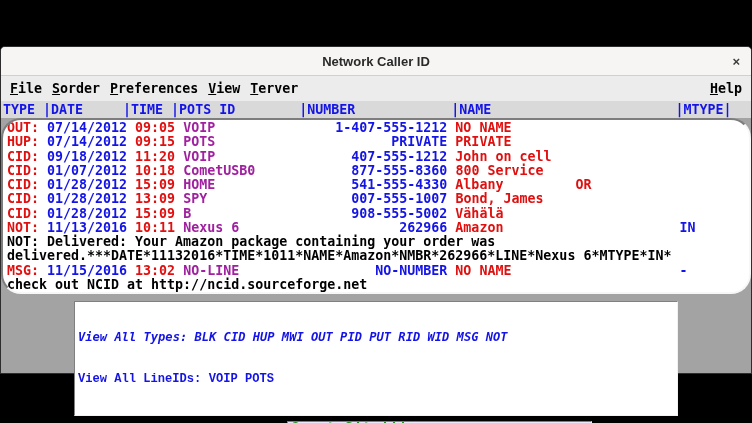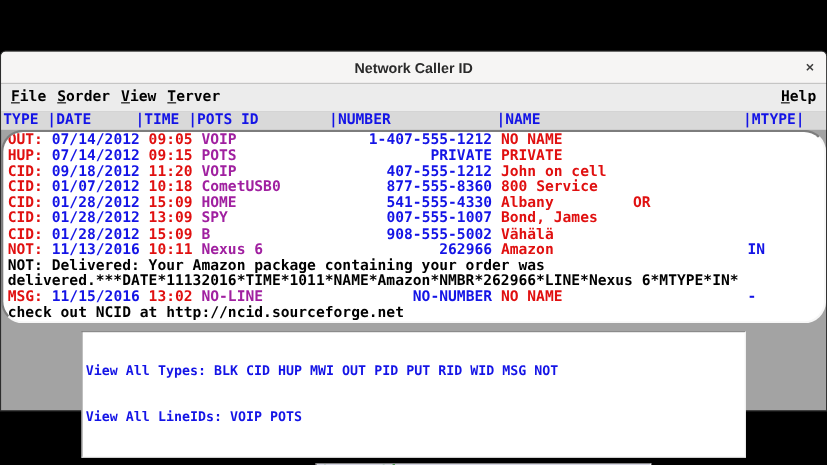--- a/index.html
+++ b/index.html
@@ -66,34 +66,35 @@
 <div class="window">
 
   <div class="titlebar">
     <span class="title">Network Caller ID</span>
     <span class="close">×</span>
   </div>
 
   <div class="menubar">
     <span class="menu-item"><span class="hot">F</span><span>ile</span></span>
     <span class="menu-item"><span class="hot">S</span><span>order</span></span>
+    <span class="menu-item"><span class="hot">P</span><span>references</span></span>
     <span class="menu-item"><span class="hot">V</span><span>iew</span></span>
     <span class="menu-item"><span class="hot">T</span><span>erver</span></span>
     <span class="menu-spacer"></span>
     <span class="menu-item menu-help"><span class="hot">H</span><span>elp</span></span>
   </div>
 
   <div class="header-row" style="color: rgb(20, 20, 230);">TYPE |DATE     |TIME |POTS ID        |NUMBER            |NAME                       |MTYPE|</div>
 
   <div class="listbox" id="listbox"><div class="row"><span style="color: rgb(224, 16, 16);">OUT: </span><span style="color: rgb(20, 20, 230);">07/14/2012 </span><span style="color: rgb(224, 16, 16);">09:05 </span><span style="color: rgb(160, 32, 160);">VOIP</span><span style="color: rgb(0, 0, 0);">               </span><span style="color: rgb(20, 20, 230);">1-407-555-1212</span><span style="color: rgb(0, 0, 0);"> </span><span style="color: rgb(224, 16, 16);">NO NAME</span></div><div class="row"><span style="color: rgb(224, 16, 16);">HUP: </span><span style="color: rgb(20, 20, 230);">07/14/2012 </span><span style="color: rgb(224, 16, 16);">09:15 </span><span style="color: rgb(160, 32, 160);">POTS</span><span style="color: rgb(0, 0, 0);">                      </span><span style="color: rgb(20, 20, 230);">PRIVATE</span><span style="color: rgb(0, 0, 0);"> </span><span style="color: rgb(224, 16, 16);">PRIVATE</span></div><div class="row"><span style="color: rgb(224, 16, 16);">CID: </span><span style="color: rgb(20, 20, 230);">09/18/2012 </span><span style="color: rgb(224, 16, 16);">11:20 </span><span style="color: rgb(160, 32, 160);">VOIP</span><span style="color: rgb(0, 0, 0);">                 </span><span style="color: rgb(20, 20, 230);">407-555-1212</span><span style="color: rgb(0, 0, 0);"> </span><span style="color: rgb(224, 16, 16);">John on cell</span></div><div class="row"><span style="color: rgb(224, 16, 16);">CID: </span><span style="color: rgb(20, 20, 230);">01/07/2012 </span><span style="color: rgb(224, 16, 16);">10:18 </span><span style="color: rgb(160, 32, 160);">CometUSB0</span><span style="color: rgb(0, 0, 0);">            </span><span style="color: rgb(20, 20, 230);">877-555-8360</span><span style="color: rgb(0, 0, 0);"> </span><span style="color: rgb(224, 16, 16);">800 Service</span></div><div class="row"><span style="color: rgb(224, 16, 16);">CID: </span><span style="color: rgb(20, 20, 230);">01/28/2012 </span><span style="color: rgb(224, 16, 16);">15:09 </span><span style="color: rgb(160, 32, 160);">HOME</span><span style="color: rgb(0, 0, 0);">                 </span><span style="color: rgb(20, 20, 230);">541-555-4330</span><span style="color: rgb(0, 0, 0);"> </span><span style="color: rgb(224, 16, 16);">Albany         OR</span></div><div class="row"><span style="color: rgb(224, 16, 16);">CID: </span><span style="color: rgb(20, 20, 230);">01/28/2012 </span><span style="color: rgb(224, 16, 16);">13:09 </span><span style="color: rgb(160, 32, 160);">SPY</span><span style="color: rgb(0, 0, 0);">                  </span><span style="color: rgb(20, 20, 230);">007-555-1007</span><span style="color: rgb(0, 0, 0);"> </span><span style="color: rgb(224, 16, 16);">Bond, James</span></div><div class="row"><span style="color: rgb(224, 16, 16);">CID: </span><span style="color: rgb(20, 20, 230);">01/28/2012 </span><span style="color: rgb(224, 16, 16);">15:09 </span><span style="color: rgb(160, 32, 160);">B</span><span style="color: rgb(0, 0, 0);">                    </span><span style="color: rgb(20, 20, 230);">908-555-5002</span><span style="color: rgb(0, 0, 0);"> </span><span style="color: rgb(224, 16, 16);">Vähälä</span></div><div class="row"><span style="color: rgb(224, 16, 16);">NOT: </span><span style="color: rgb(20, 20, 230);">11/13/2016 </span><span style="color: rgb(224, 16, 16);">10:11 </span><span style="color: rgb(160, 32, 160);">Nexus 6</span><span style="color: rgb(0, 0, 0);">                    </span><span style="color: rgb(20, 20, 230);">262966</span><span style="color: rgb(0, 0, 0);"> </span><span style="color: rgb(224, 16, 16);">Amazon</span><span style="color: rgb(0, 0, 0);">                      </span><span style="color: rgb(20, 20, 230);">IN</span></div><div class="row"><span style="color: rgb(0, 0, 0);">NOT: Delivered: Your Amazon package containing your order was</span></div><div class="row"><span style="color: rgb(0, 0, 0);">delivered.***DATE*11132016*TIME*1011*NAME*Amazon*NMBR*262966*LINE*Nexus 6*MTYPE*IN*</span></div><div class="row"><span style="color: rgb(224, 16, 16);">MSG: </span><span style="color: rgb(20, 20, 230);">11/15/2016 </span><span style="color: rgb(224, 16, 16);">13:02 </span><span style="color: rgb(160, 32, 160);">NO-LINE</span><span style="color: rgb(0, 0, 0);">                 </span><span style="color: rgb(20, 20, 230);">NO-NUMBER</span><span style="color: rgb(0, 0, 0);"> </span><span style="color: rgb(224, 16, 16);">NO NAME</span><span style="color: rgb(0, 0, 0);">                     </span><span style="color: rgb(20, 20, 230);">-</span></div><div class="row"><span style="color: rgb(0, 0, 0);">check out NCID at http://ncid.sourceforge.net</span></div></div>
 
   <div class="bottom">
     <div class="info-box">
-      <div style="color: rgb(20, 20, 230);">View All Types: BLK CID HUP MWI OUT PID PUT RID WID MSG NOT</div>
-      <div style="color: rgb(20, 20, 230);">View All LineIDs: VOIP POTS</div>
+      <div style="color: rgb(20, 20, 230); font-style: italic;">View All Types: BLK CID HUP MWI OUT PID PUT RID WID MSG NOT</div>
+      <div style="color: rgb(20, 20, 230); font-family: Liberation Mono, monospace;">View All LineIDs: VOIP POTS</div>
     </div>
     <div class="send-row">
       <span class="send-label" style="color: rgb(20, 20, 230);">Send Message: </span>
       <div class="entry">
         <span class="entry-text" style="color: rgb(34, 139, 34);">Great Site!!!</span>
         <span class="caret"></span>
       </div>
     </div>
 
   </div>

